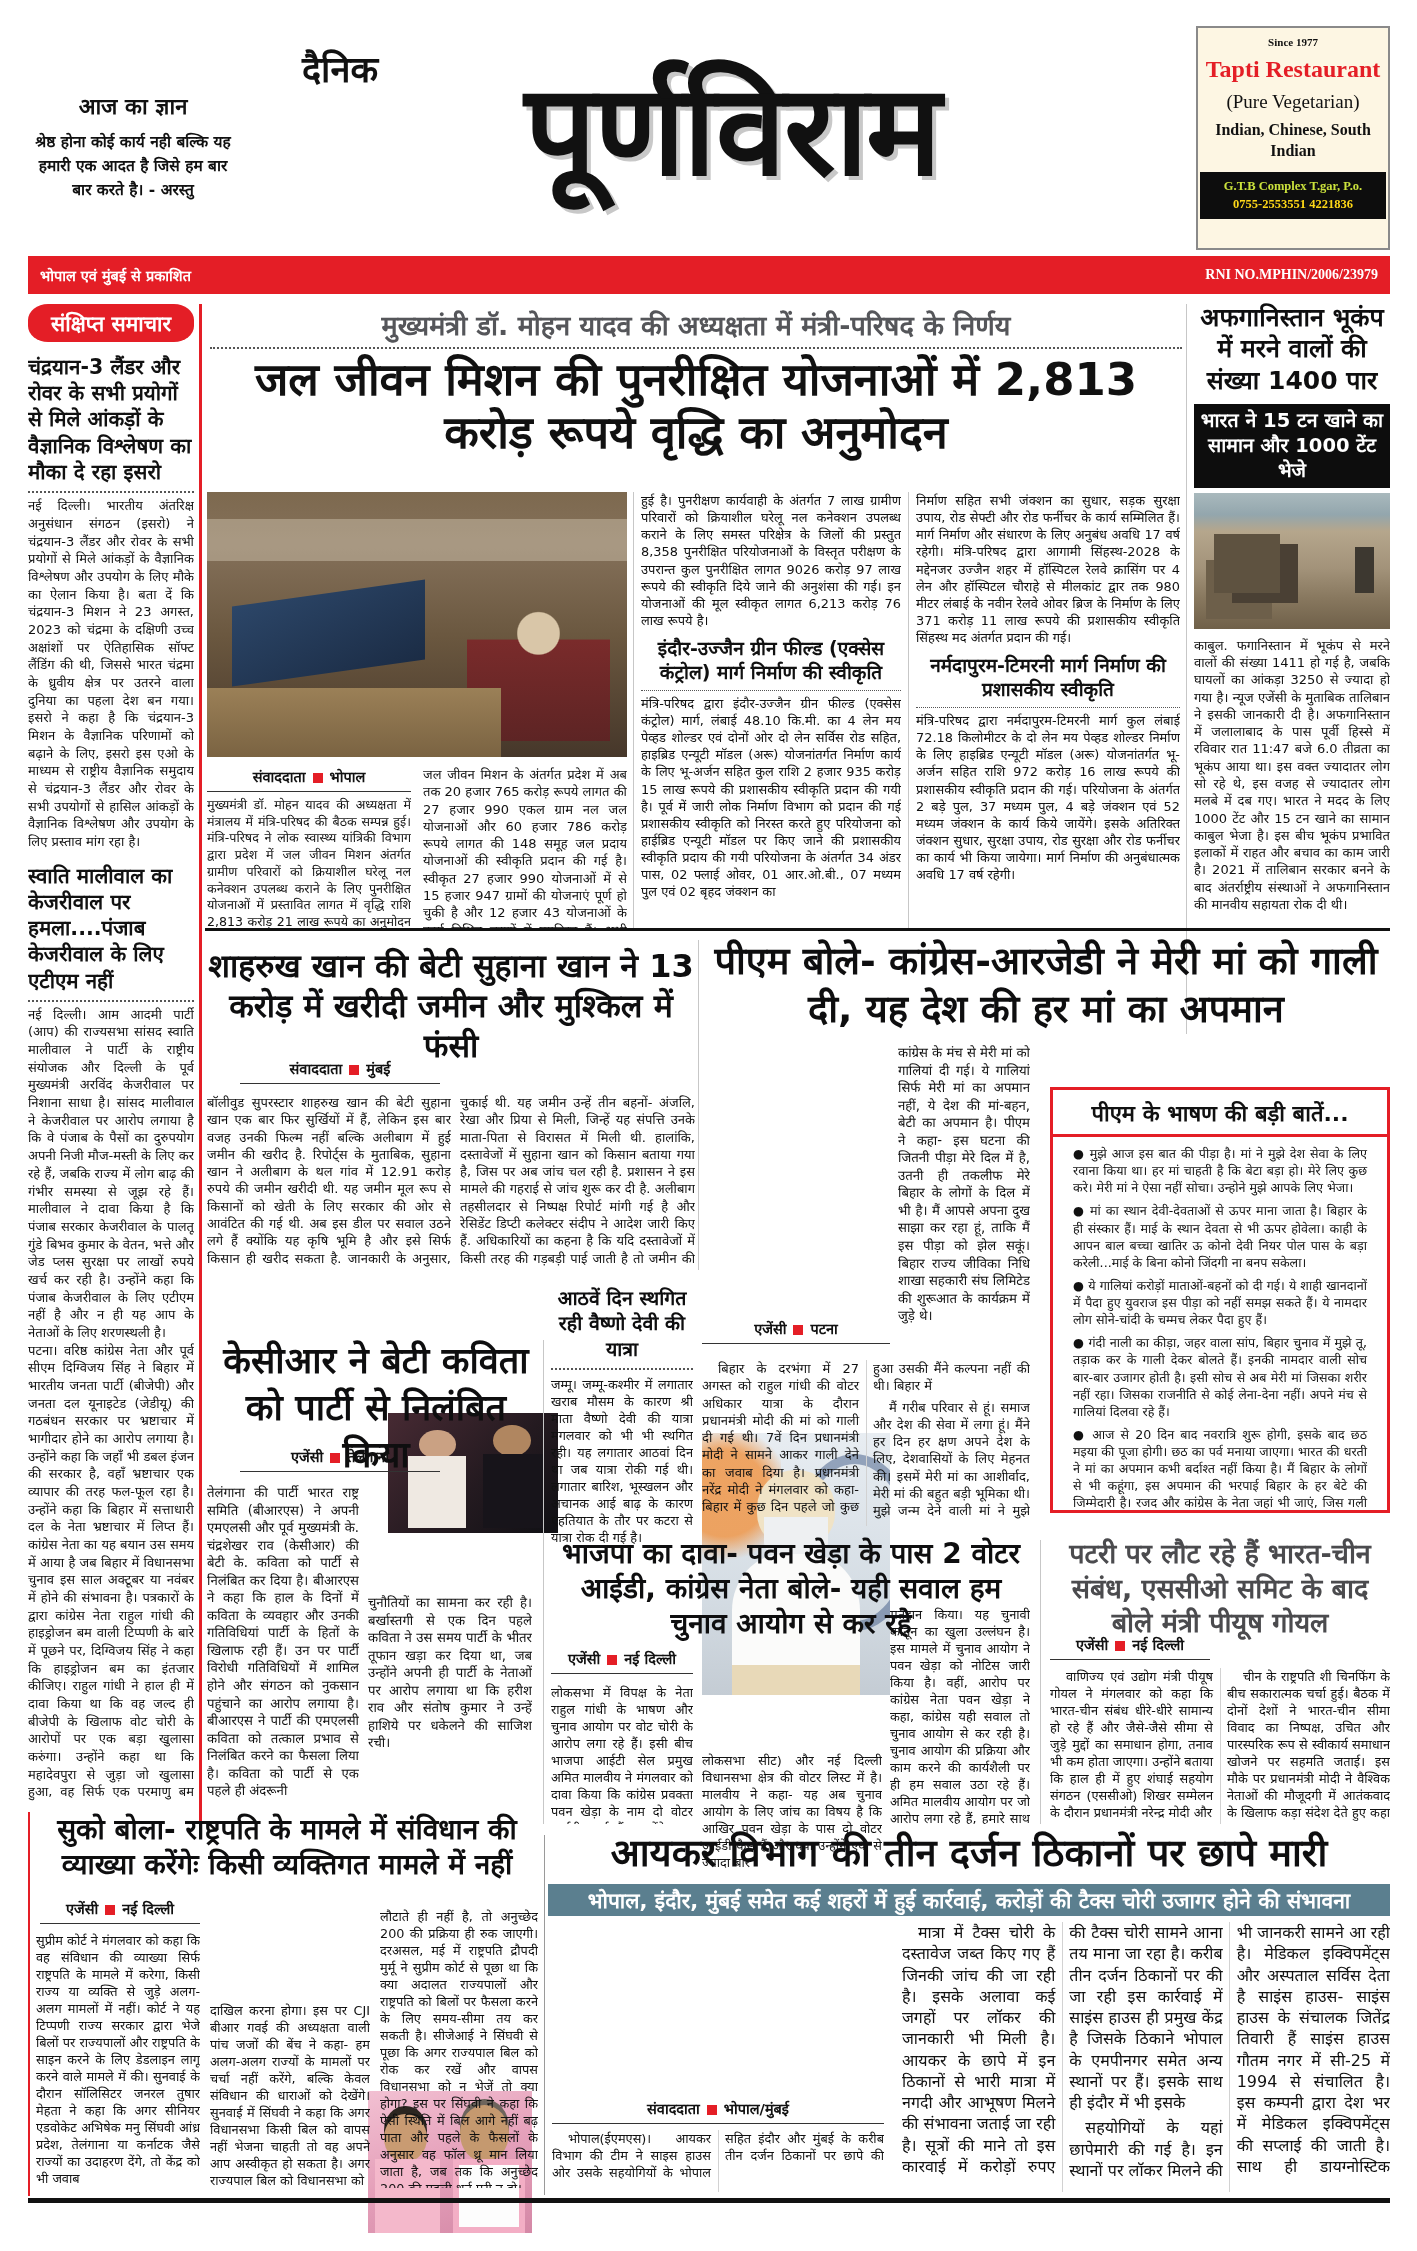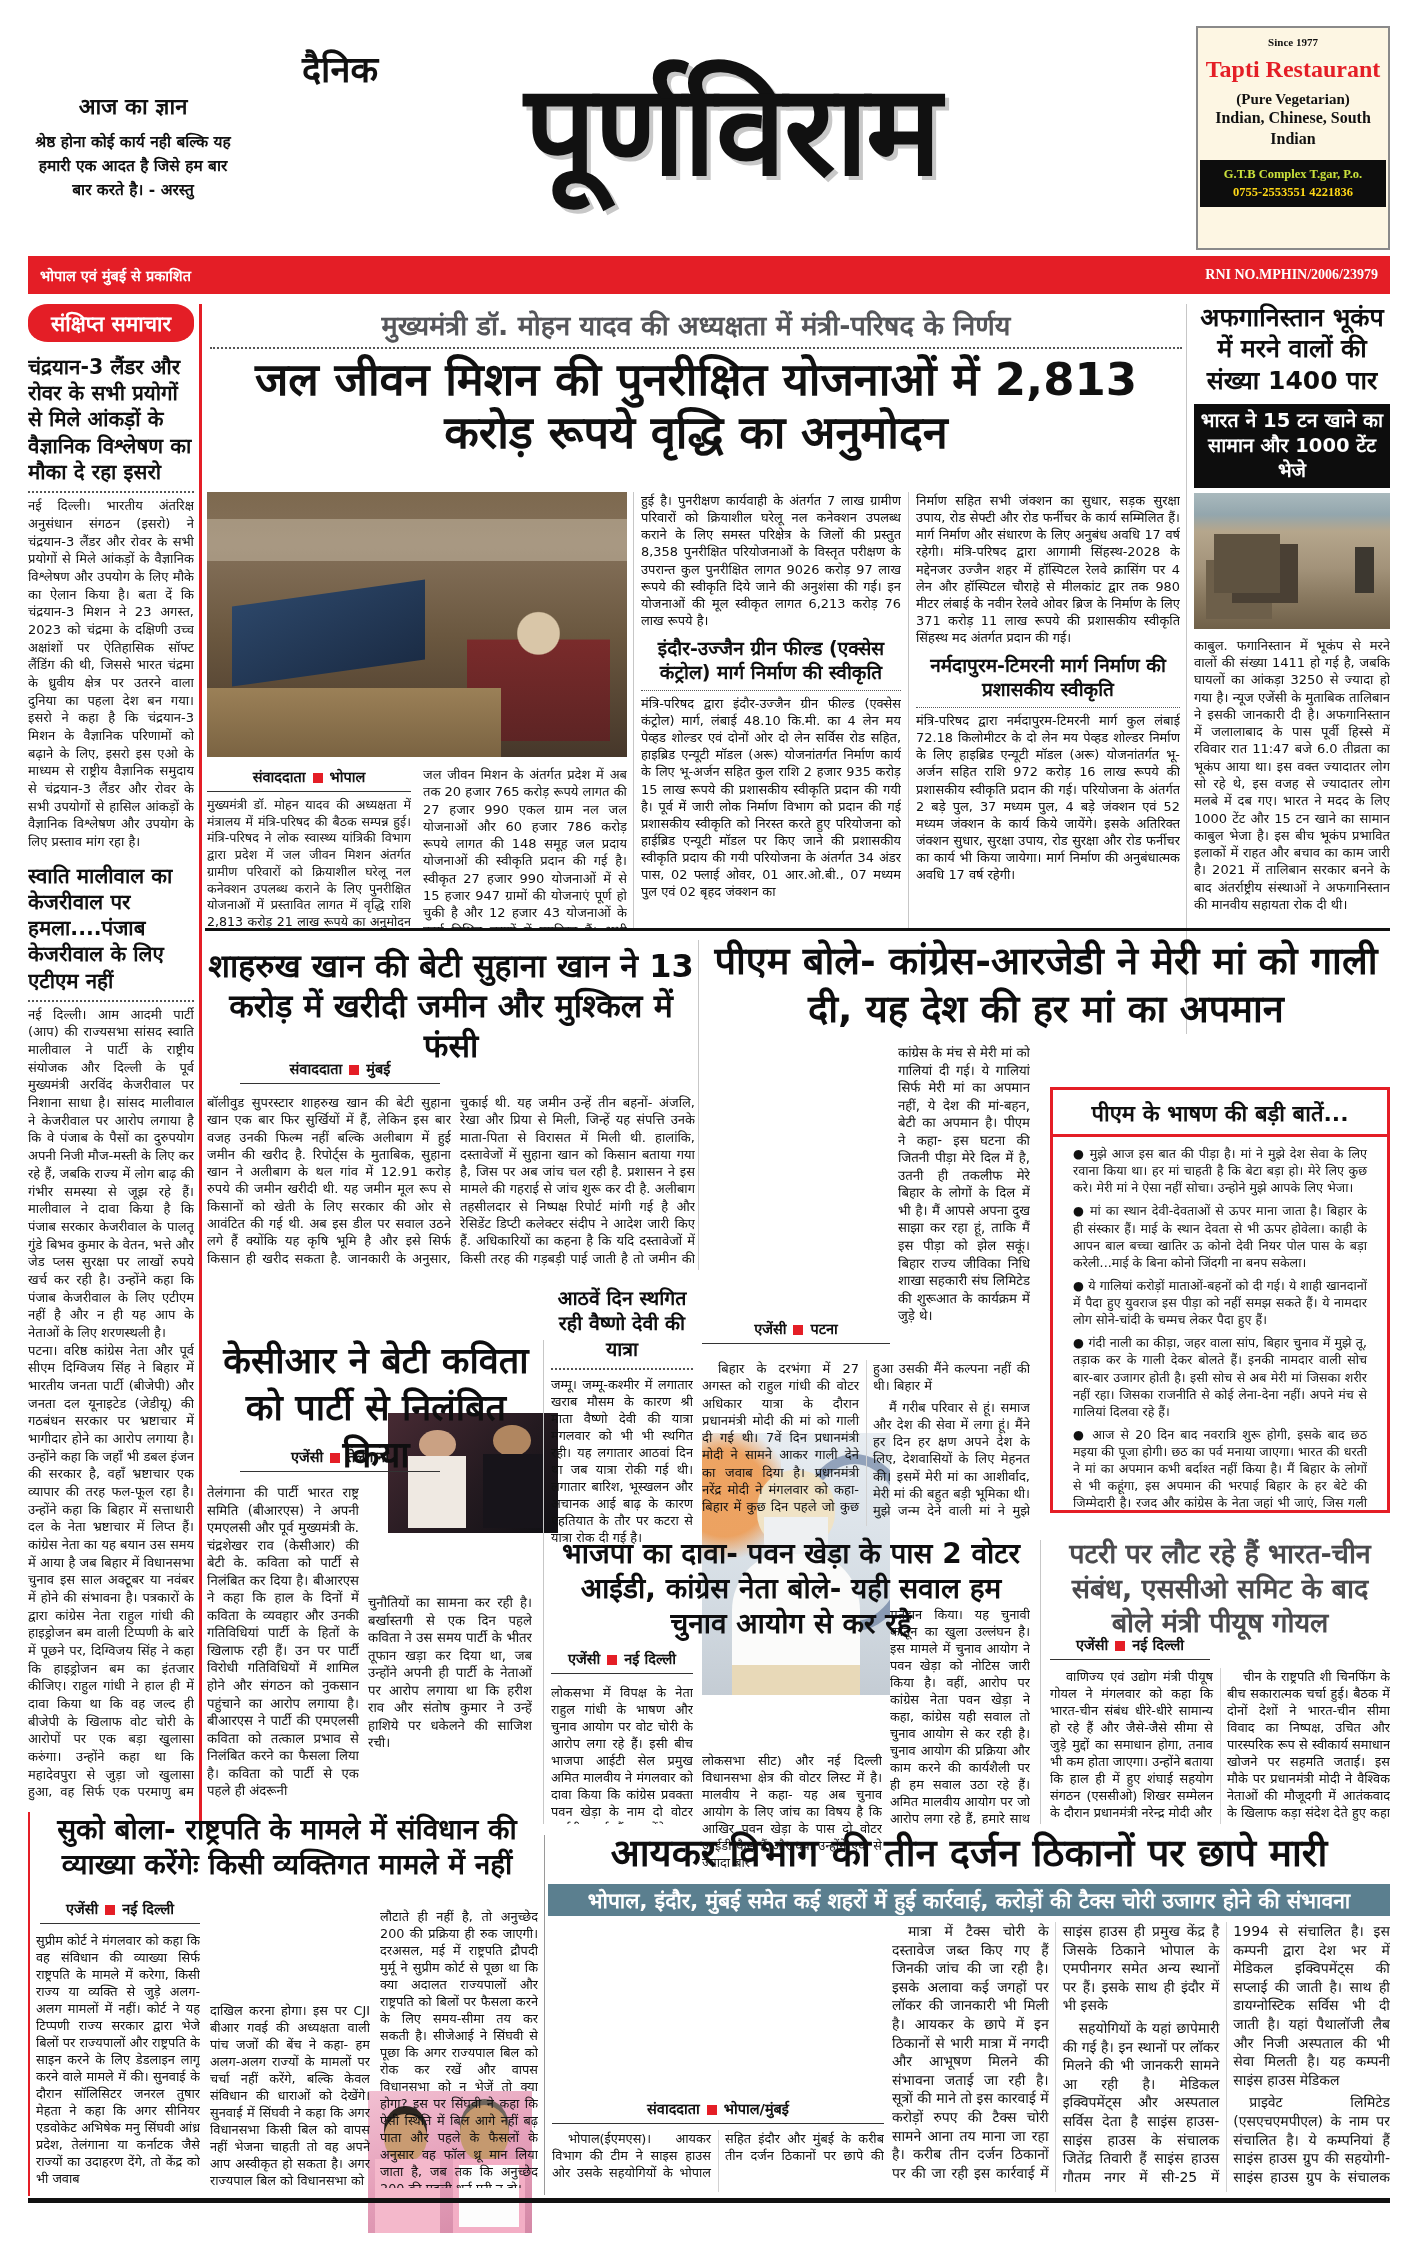--- a/index.html
+++ b/index.html
@@ -19,21 +19,21 @@
   .rsq{display:inline-block;width:10px;height:10px;background:#e41e26;margin:0 7px;vertical-align:middle;}
   .hl{font-weight:800;color:#0e0e0f;}
   
   .gyan-title{font-size:22px;font-weight:800;margin-bottom:10px;}
   .gyan-quote{font-size:15.5px;font-weight:700;line-height:1.55;}
   .m-daily{font-size:36px;font-weight:800;}
   .m-title{font-size:126px;font-weight:900;line-height:1.25;letter-spacing:-2px;text-shadow:4px 4px 0 #c8c8c8;white-space:nowrap;}
   .ad{border:2px solid #8a8a8a;background:#fdf6e3;text-align:center;padding:8px 4px 0;box-sizing:border-box;font-family:"Liberation Serif","DejaVu Serif",serif;}
   .ad-since{font-size:11px;font-weight:bold;margin-bottom:8px;}
   .ad-name{font-size:24px;font-weight:bold;color:#e41e26;margin-bottom:8px;}
-  .ad-veg{font-size:15px;font-weight:bold;margin-bottom:0;}
+  .ad-veg{font-size:19px;font-weight:normal;margin-bottom:7px;}
   .ad-cuisine{font-size:16px;font-weight:bold;line-height:1.3;margin-bottom:10px;}
   .ad-foot{background:#0d0d0d;padding:7px 3px;margin:0 -2px;}
   .ad-addr{font-size:12.5px;font-weight:bold;color:#cbe23c;}
   .ad-phone{font-size:12.5px;font-weight:bold;color:#ffd817;margin-top:3px;}
   .datebar{background:#e41e26;color:#fff;display:flex;align-items:center;justify-content:space-between;padding:0 12px;box-sizing:border-box;}
   .db-l{font-size:14.5px;font-weight:bold;}
   .db-m{font-size:16.5px;font-weight:bold;}
   .db-r{font-size:14px;font-weight:bold;font-family:"Liberation Serif","DejaVu Serif",serif;}
   
   .badge{background:#e41e26;color:#fff;font-size:21px;font-weight:800;text-align:center;border-radius:20px/16px;padding:5px 0;}
@@ -239,21 +239,21 @@
 
   <div class="abs byline" style="left:552px;top:2098px;width:332px;">
     <span>संवाददाता</span><span class="rsq"></span><span>भोपाल/मुंबई</span>
   </div>
   <div class="abs hide" style="left:552px;top:2130px;width:332px;height:62px;">
     <div class="cols2 bodytxt just" style="height:100%;font-size:12.8px;">
       <p>भोपाल(ईएमएस)। आयकर विभाग की टीम ने साइस हाउस ओर उसके सहयोगियों के भोपाल सहित इंदौर और मुंबई के करीब तीन दर्जन ठिकानों पर छापे की कार्रवाई को अंजाम दिया हैं। छापे के दौरान भारी</p>
     </div>
   </div>
   <div class="abs hide" style="left:892px;top:1922px;width:498px;height:270px;">
-    <div class="cols3 bodytxt just" style="height:100%;font-size:14px;">
+    <div class="cols3 bodytxt just" style="height:100%;font-size:16px;margin-left:10px;">
       <p>मात्रा में टैक्स चोरी के दस्तावेज जब्त किए गए हैं जिनकी जांच की जा रही है। इसके अलावा कई जगहों पर लॉकर की जानकारी भी मिली है। आयकर के छापे में इन ठिकानों से भारी मात्रा में नगदी और आभूषण मिलने की संभावना जताई जा रही है। सूत्रों की माने तो इस कारवाई में करोड़ों रुपए की टैक्स चोरी सामने आना तय माना जा रहा है। करीब तीन दर्जन ठिकानों पर की जा रही इस कार्रवाई में साइंस हाउस ही प्रमुख केंद्र है जिसके ठिकाने भोपाल के एमपीनगर समेत अन्य स्थानों पर हैं। इसके साथ ही इंदौर में भी इसके</p>
       <p>सहयोगियों के यहां छापेमारी की गई है। इन स्थानों पर लॉकर मिलने की भी जानकरी सामने आ रही है। मेडिकल इक्विपमेंट्स और अस्पताल सर्विस देता है साइंस हाउस- साइंस हाउस के संचालक जितेंद्र तिवारी हैं साइंस हाउस गौतम नगर में सी-25 में 1994 से संचालित है। इस कम्पनी द्वारा देश भर में मेडिकल इक्विपमेंट्स की सप्लाई की जाती है। साथ ही डायग्नोस्टिक सर्विस भी दी जाती है। यहां पैथालॉजी लैब और निजी अस्पताल की भी सेवा मिलती है। यह कम्पनी साइंस हाउस मेडिकल</p>
       <p>प्राइवेट लिमिटेड (एसएचएमपीएल) के नाम पर संचालित है। ये कम्पनियां हैं साइंस हाउस ग्रुप की सहयोगी- साइंस हाउस ग्रुप के संचालक जितेंद्र तिवारी ने कई अन्य नामों से भी कम्पनियां संचालित कर रखी हैं। इसमें साइंस हाउस मेडिकल प्राइवेट लिमिटेड, पीओसीएल साइंस हाउस प्राइवेट लिमिटेड, रेडसेल टेक्नालॉजीज प्राइवेट लिमिटेड, जीवाणुडे फाउंडेशन और बायो साइंस हेल्थ केयर शामिल हैं। आयकर विभाग की यह कार्रबाई मेडिकल सर्जिकल आइटम कारोबारी राजेश गुप्ता के यहां भी हुई।</p>
     </div>
   </div>
 
   <div class="abs blackrule" style="left:28px;top:2198px;width:1362px;height:5px;"></div>
 
 </div>
 

